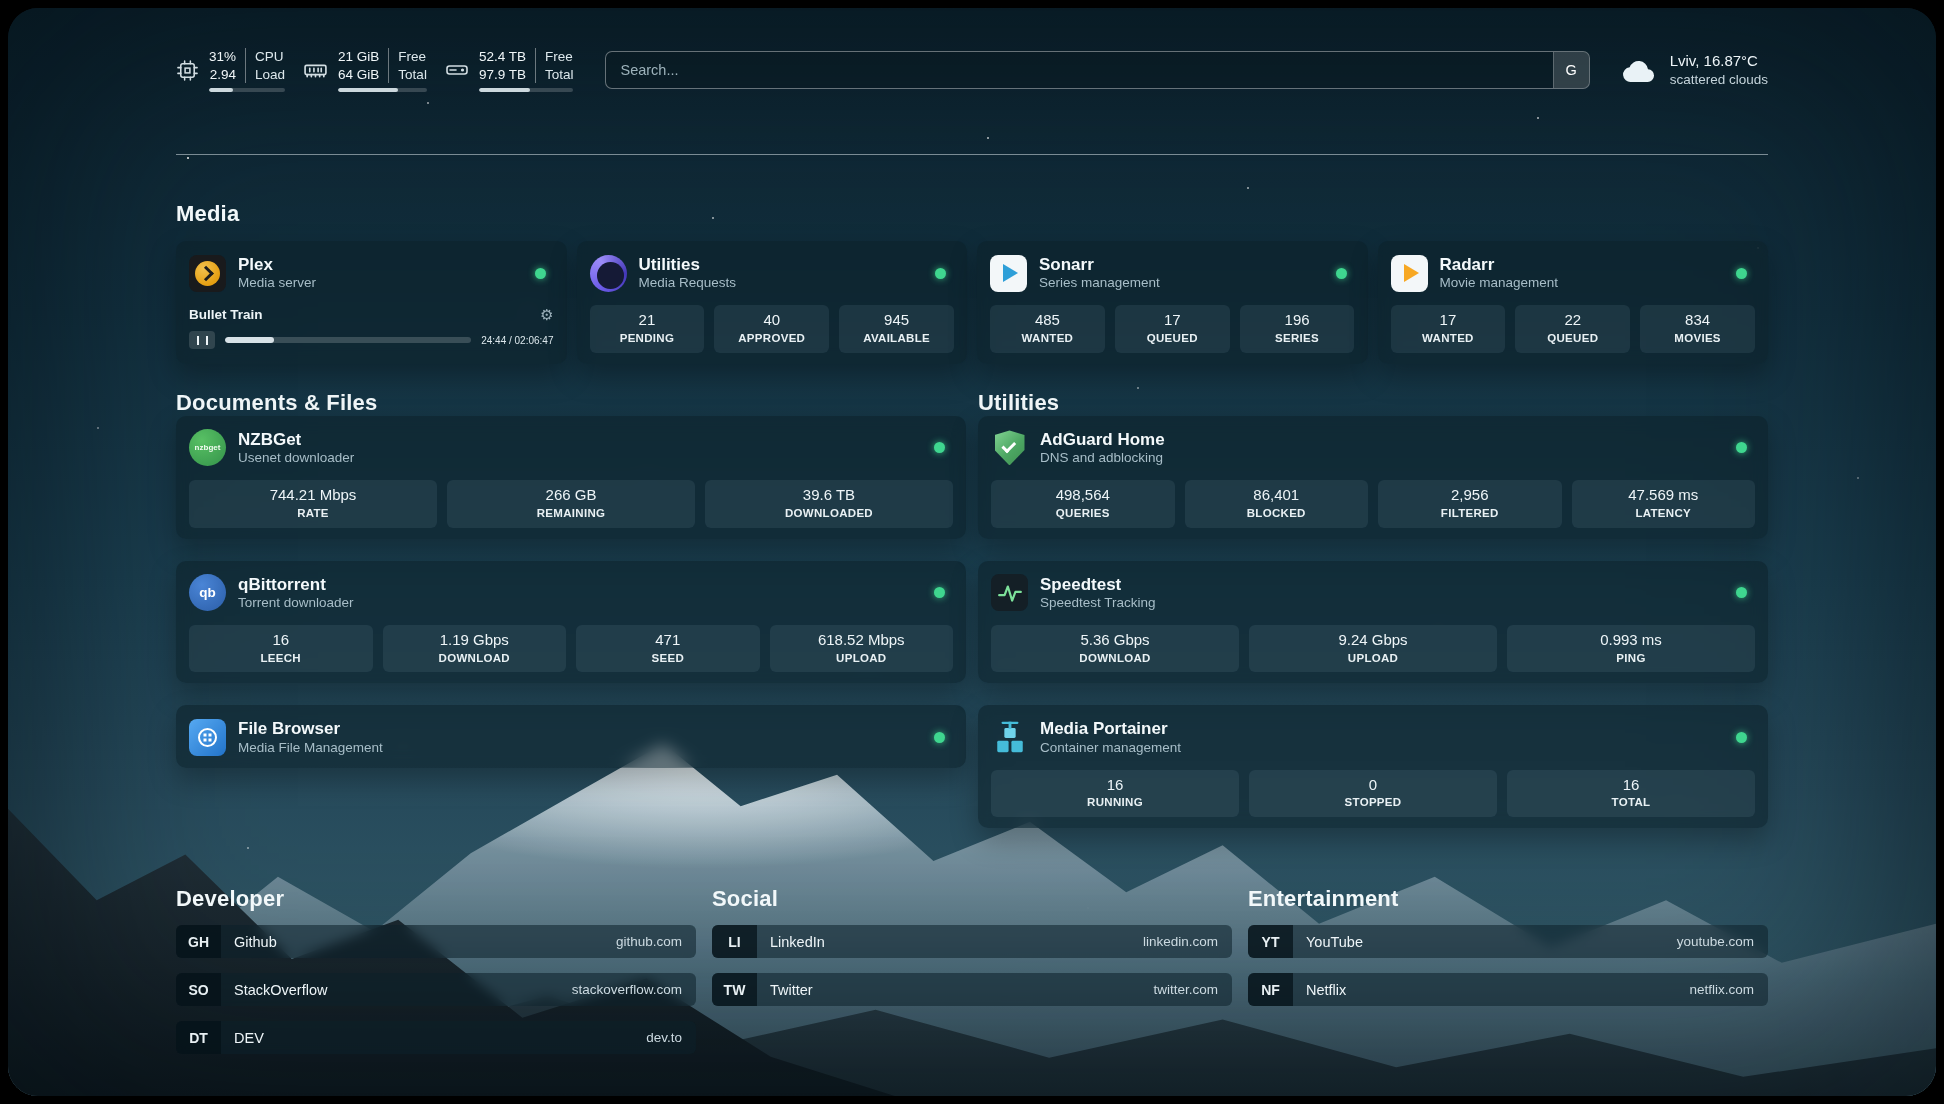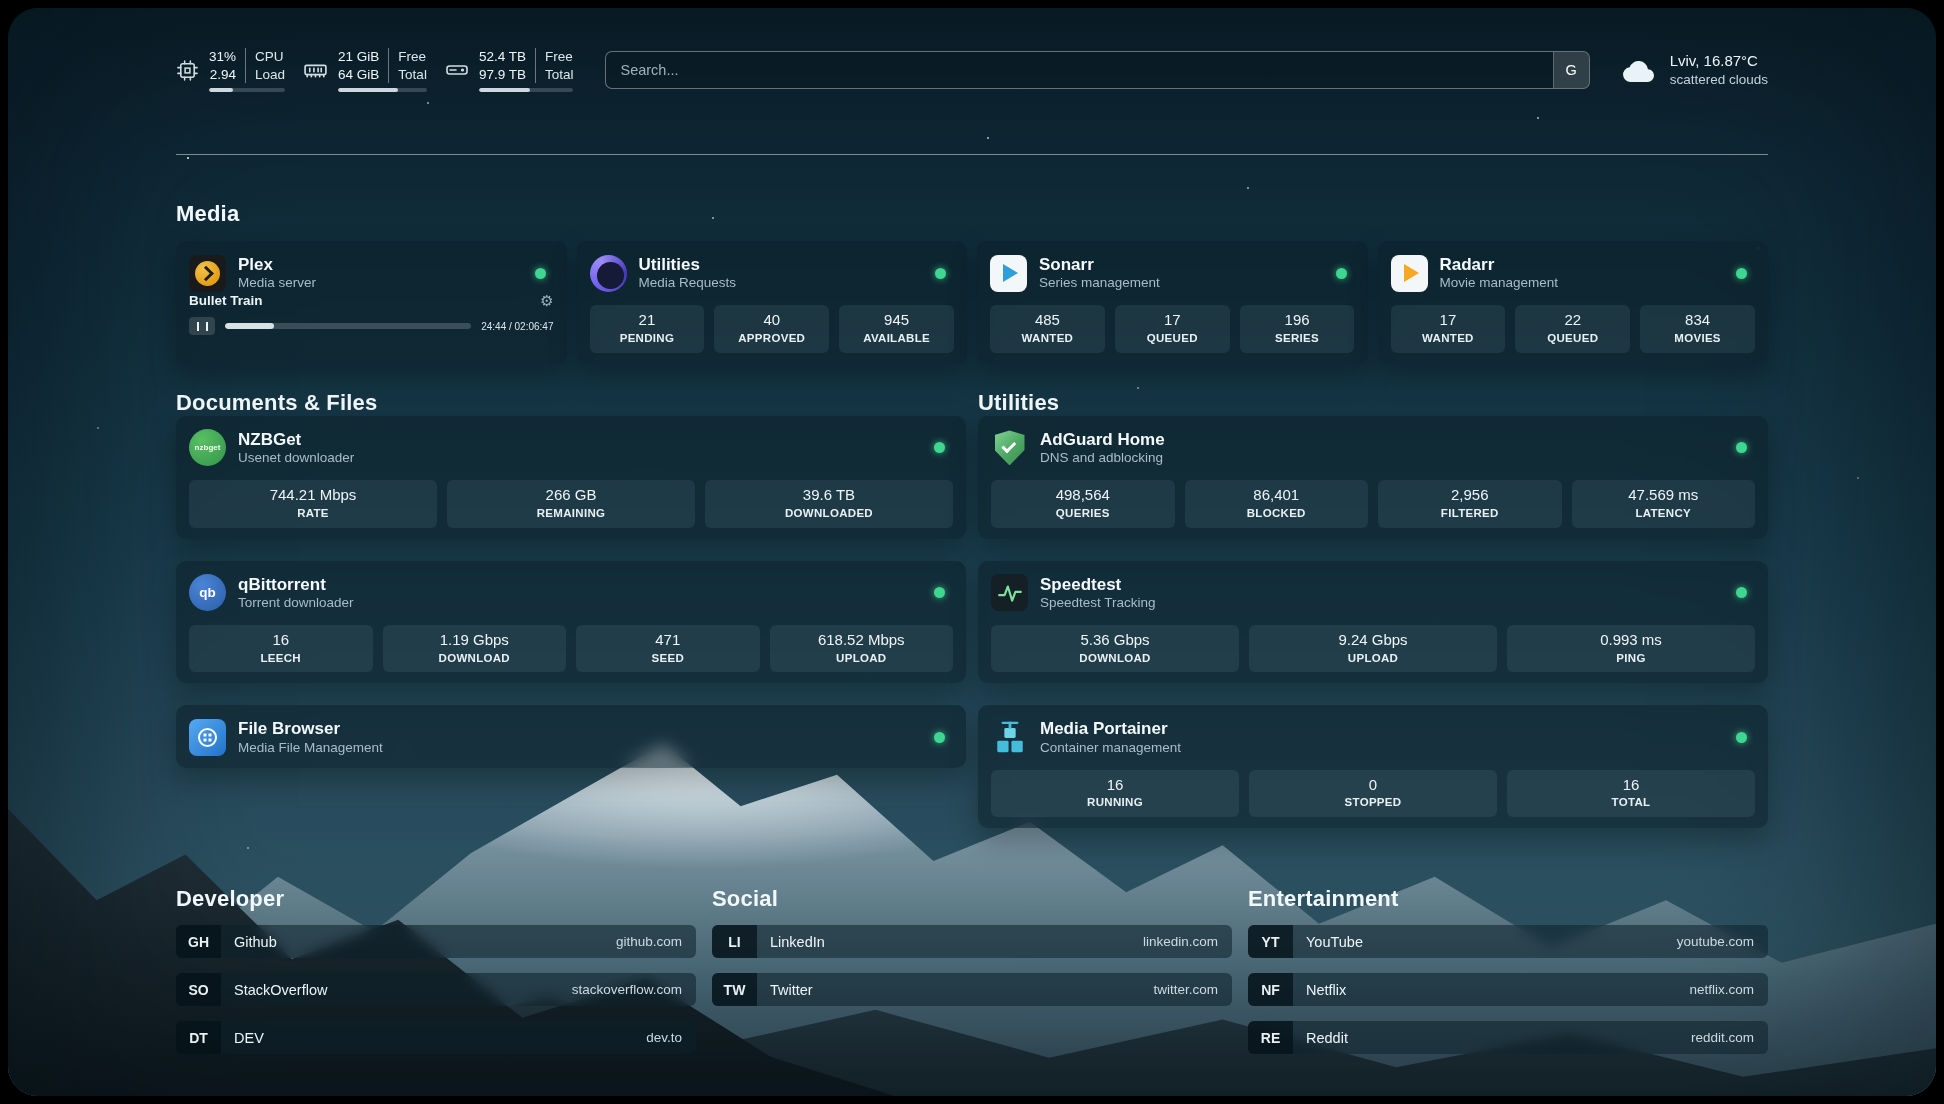--- a/index.html
+++ b/index.html
@@ -120,21 +120,21 @@
     box-shadow:5px 0 0 #fff, 0 5px 0 #fff, 5px 5px 0 #fff; transform:translate(-2.5px,-2.5px); }
   .i-adguard { background:transparent; }
   .i-adguard .shield { width:30px; height:35px; background:linear-gradient(135deg,#82d494 0%,#4da763 55%,#3f8f52 100%);
     clip-path:polygon(50% 0%,100% 13%,100% 56%,50% 100%,0% 56%,0% 13%); display:grid; place-items:center; }
   .i-adguard .shield::after { content:""; width:10px; height:5px; border-left:3px solid #fff;
     border-bottom:3px solid #fff; transform:rotate(-45deg) translate(1px,-2px); }
   .i-speedtest { background:#141f26; }
   .i-portainer { background:transparent; }
 
   
-  .np-row { display:flex; align-items:center; margin-top:1px; }
+  .np-row { display:flex; align-items:center; margin-top:15px; }
   .np-title { font-size:13.5px; font-weight:600; color:#edf4f7; }
   .gear { margin-left:auto; font-size:15px; color:#9cb1bb; cursor:pointer; line-height:1; }
   .seek-row { display:flex; align-items:center; gap:10px; margin-top:9px; }
   .pausebtn { width:26px; height:18px; border-radius:4px; background:rgba(255,255,255,.14);
     display:grid; place-items:center; cursor:pointer; flex:none; }
   .pausebtn::after { content:""; width:7px; height:9px; border-left:2.5px solid #eef5f8; border-right:2.5px solid #eef5f8; }
   .seek { flex:1; height:6px; border-radius:3px; background:rgba(255,255,255,.18); overflow:hidden; cursor:pointer; }
   .seek i { display:block; height:100%; background:#d7e2e7; border-radius:3px; }
   .ptime { font-size:10px; color:#dce7ec; white-space:nowrap; }
 
@@ -571,22 +571,17 @@
         <div class="bm-row">
           <span class="bm-abbr">YT</span>
           <span class="bm-name">YouTube</span>
           <span class="bm-url">youtube.com</span>
         </div>
         <div class="bm-row">
           <span class="bm-abbr">NF</span>
           <span class="bm-name">Netflix</span>
           <span class="bm-url">netflix.com</span>
         </div>
-        <div class="bm-row">
-          <span class="bm-abbr">RE</span>
-          <span class="bm-name">Reddit</span>
-          <span class="bm-url">reddit.com</span>
-        </div>
       </section>
     </div>
 
   </div>
 </div>
 
 </body></html>

